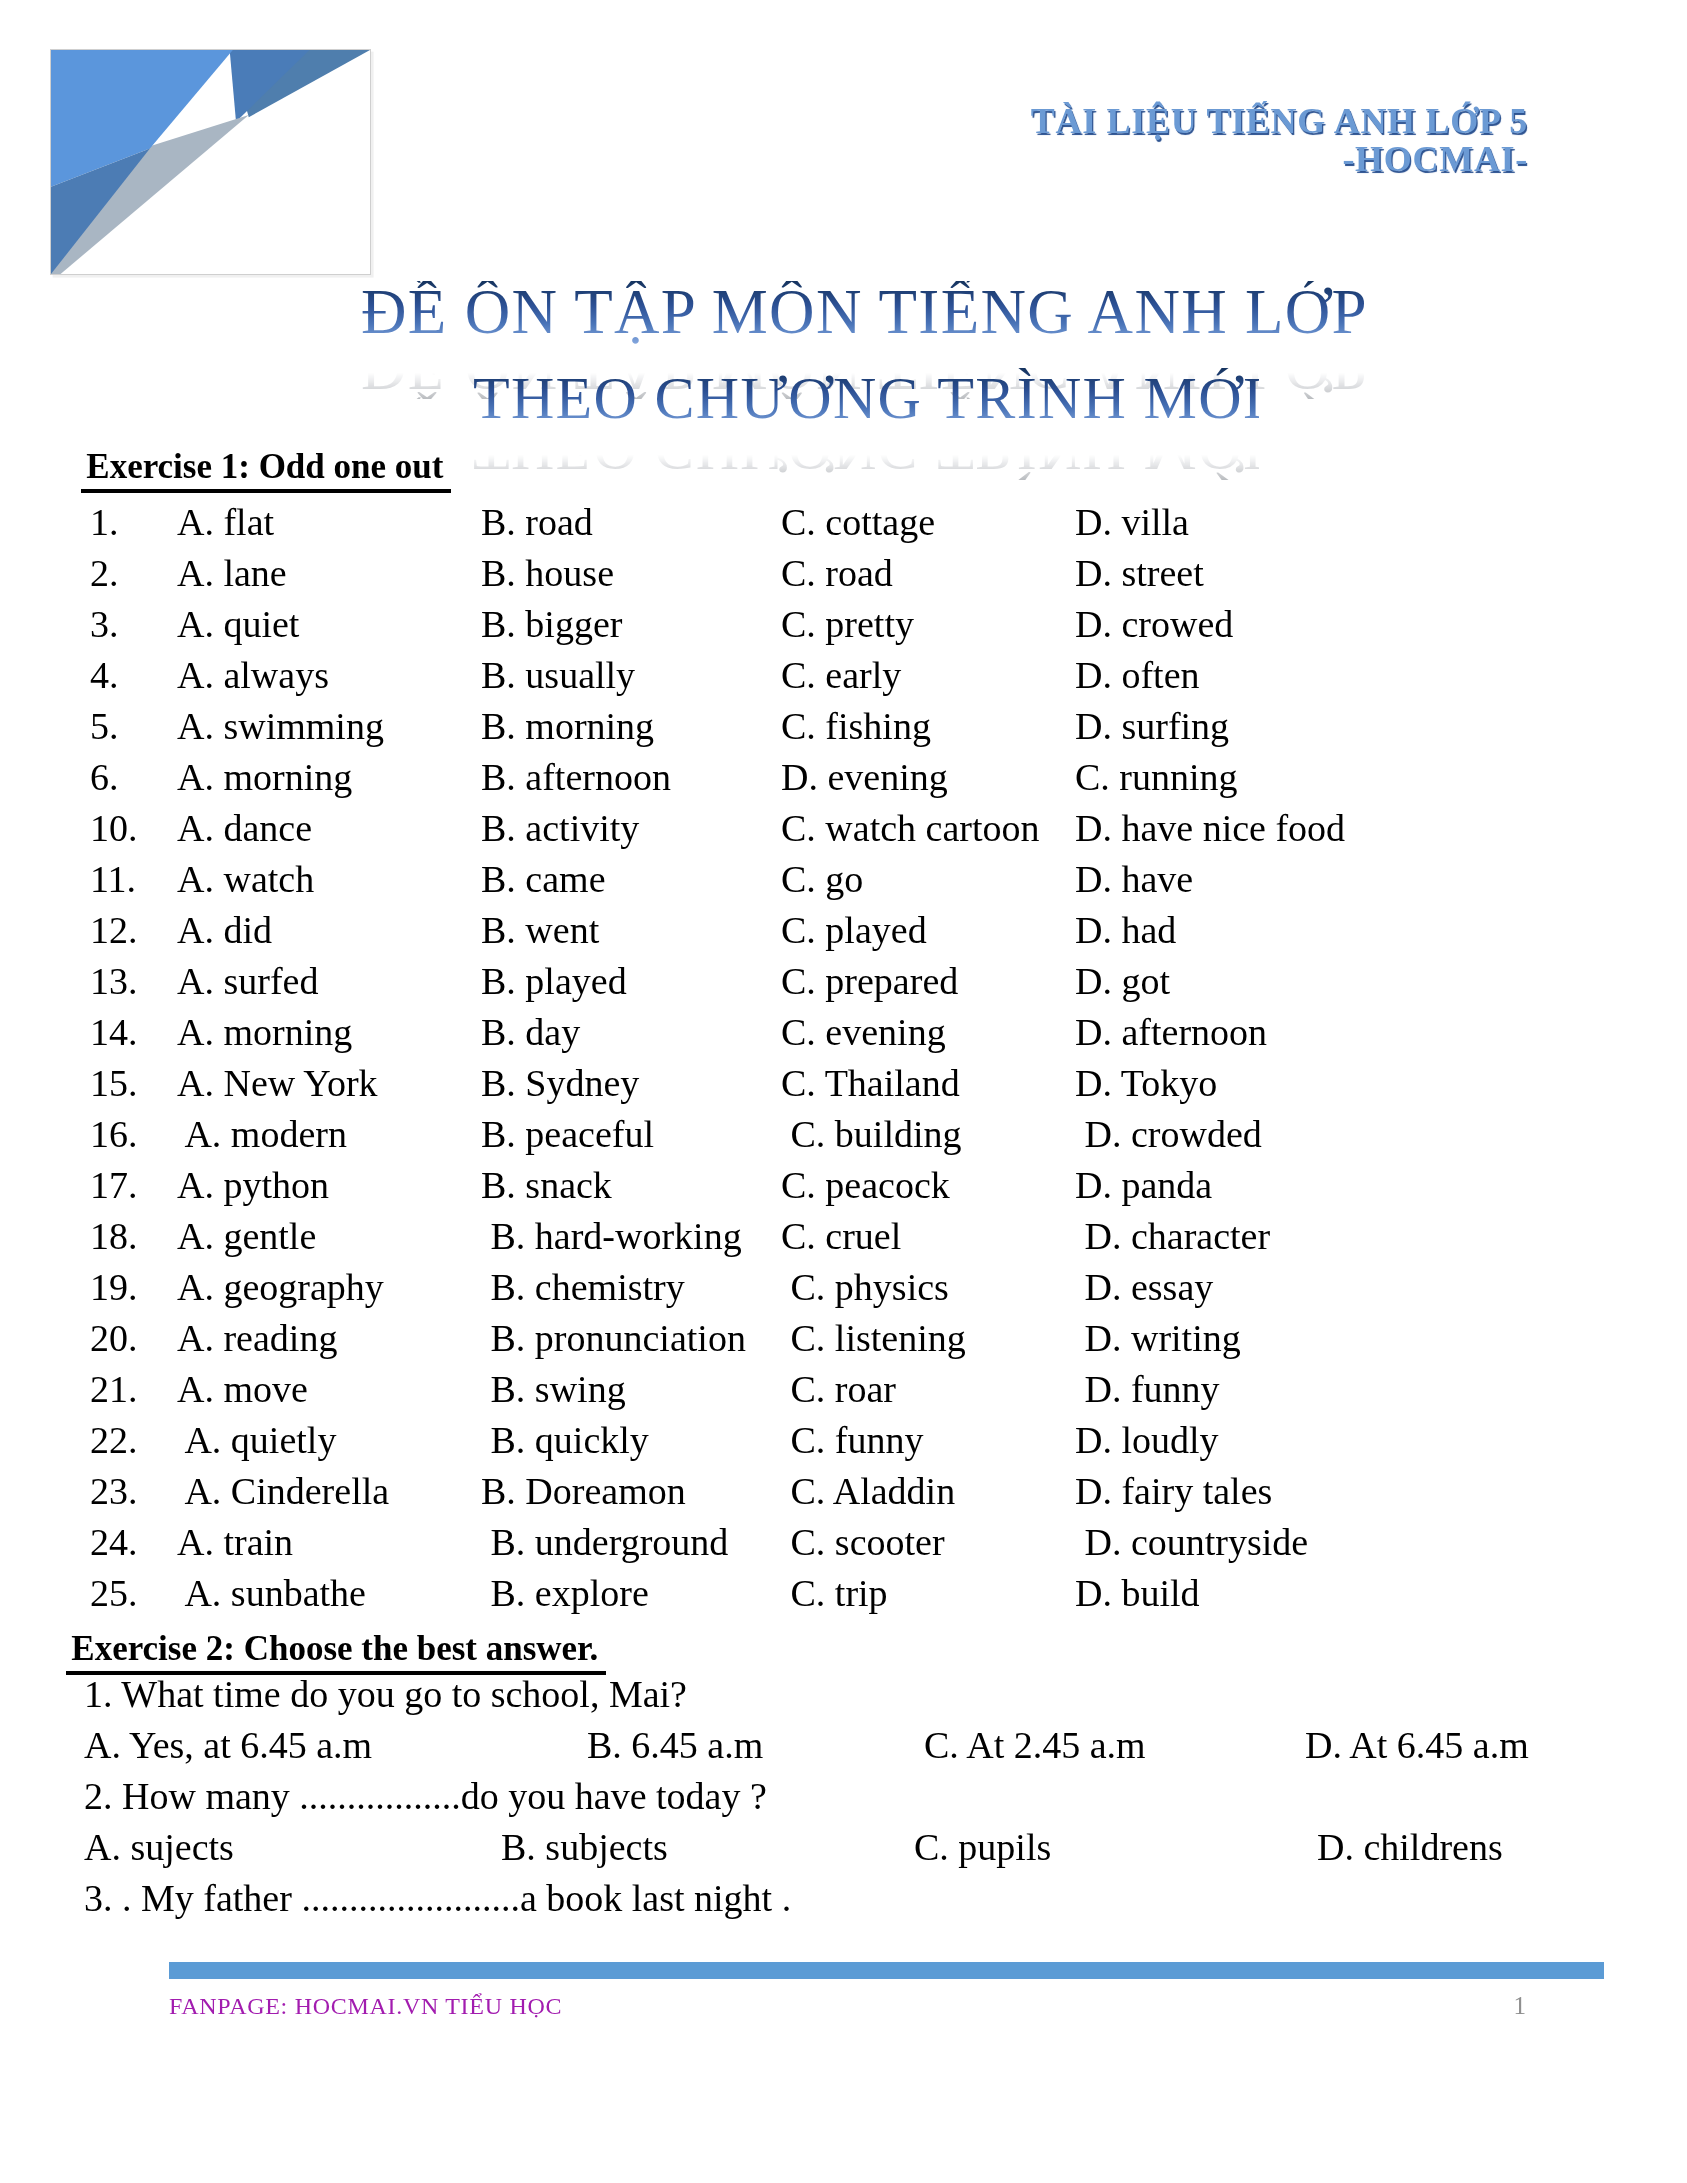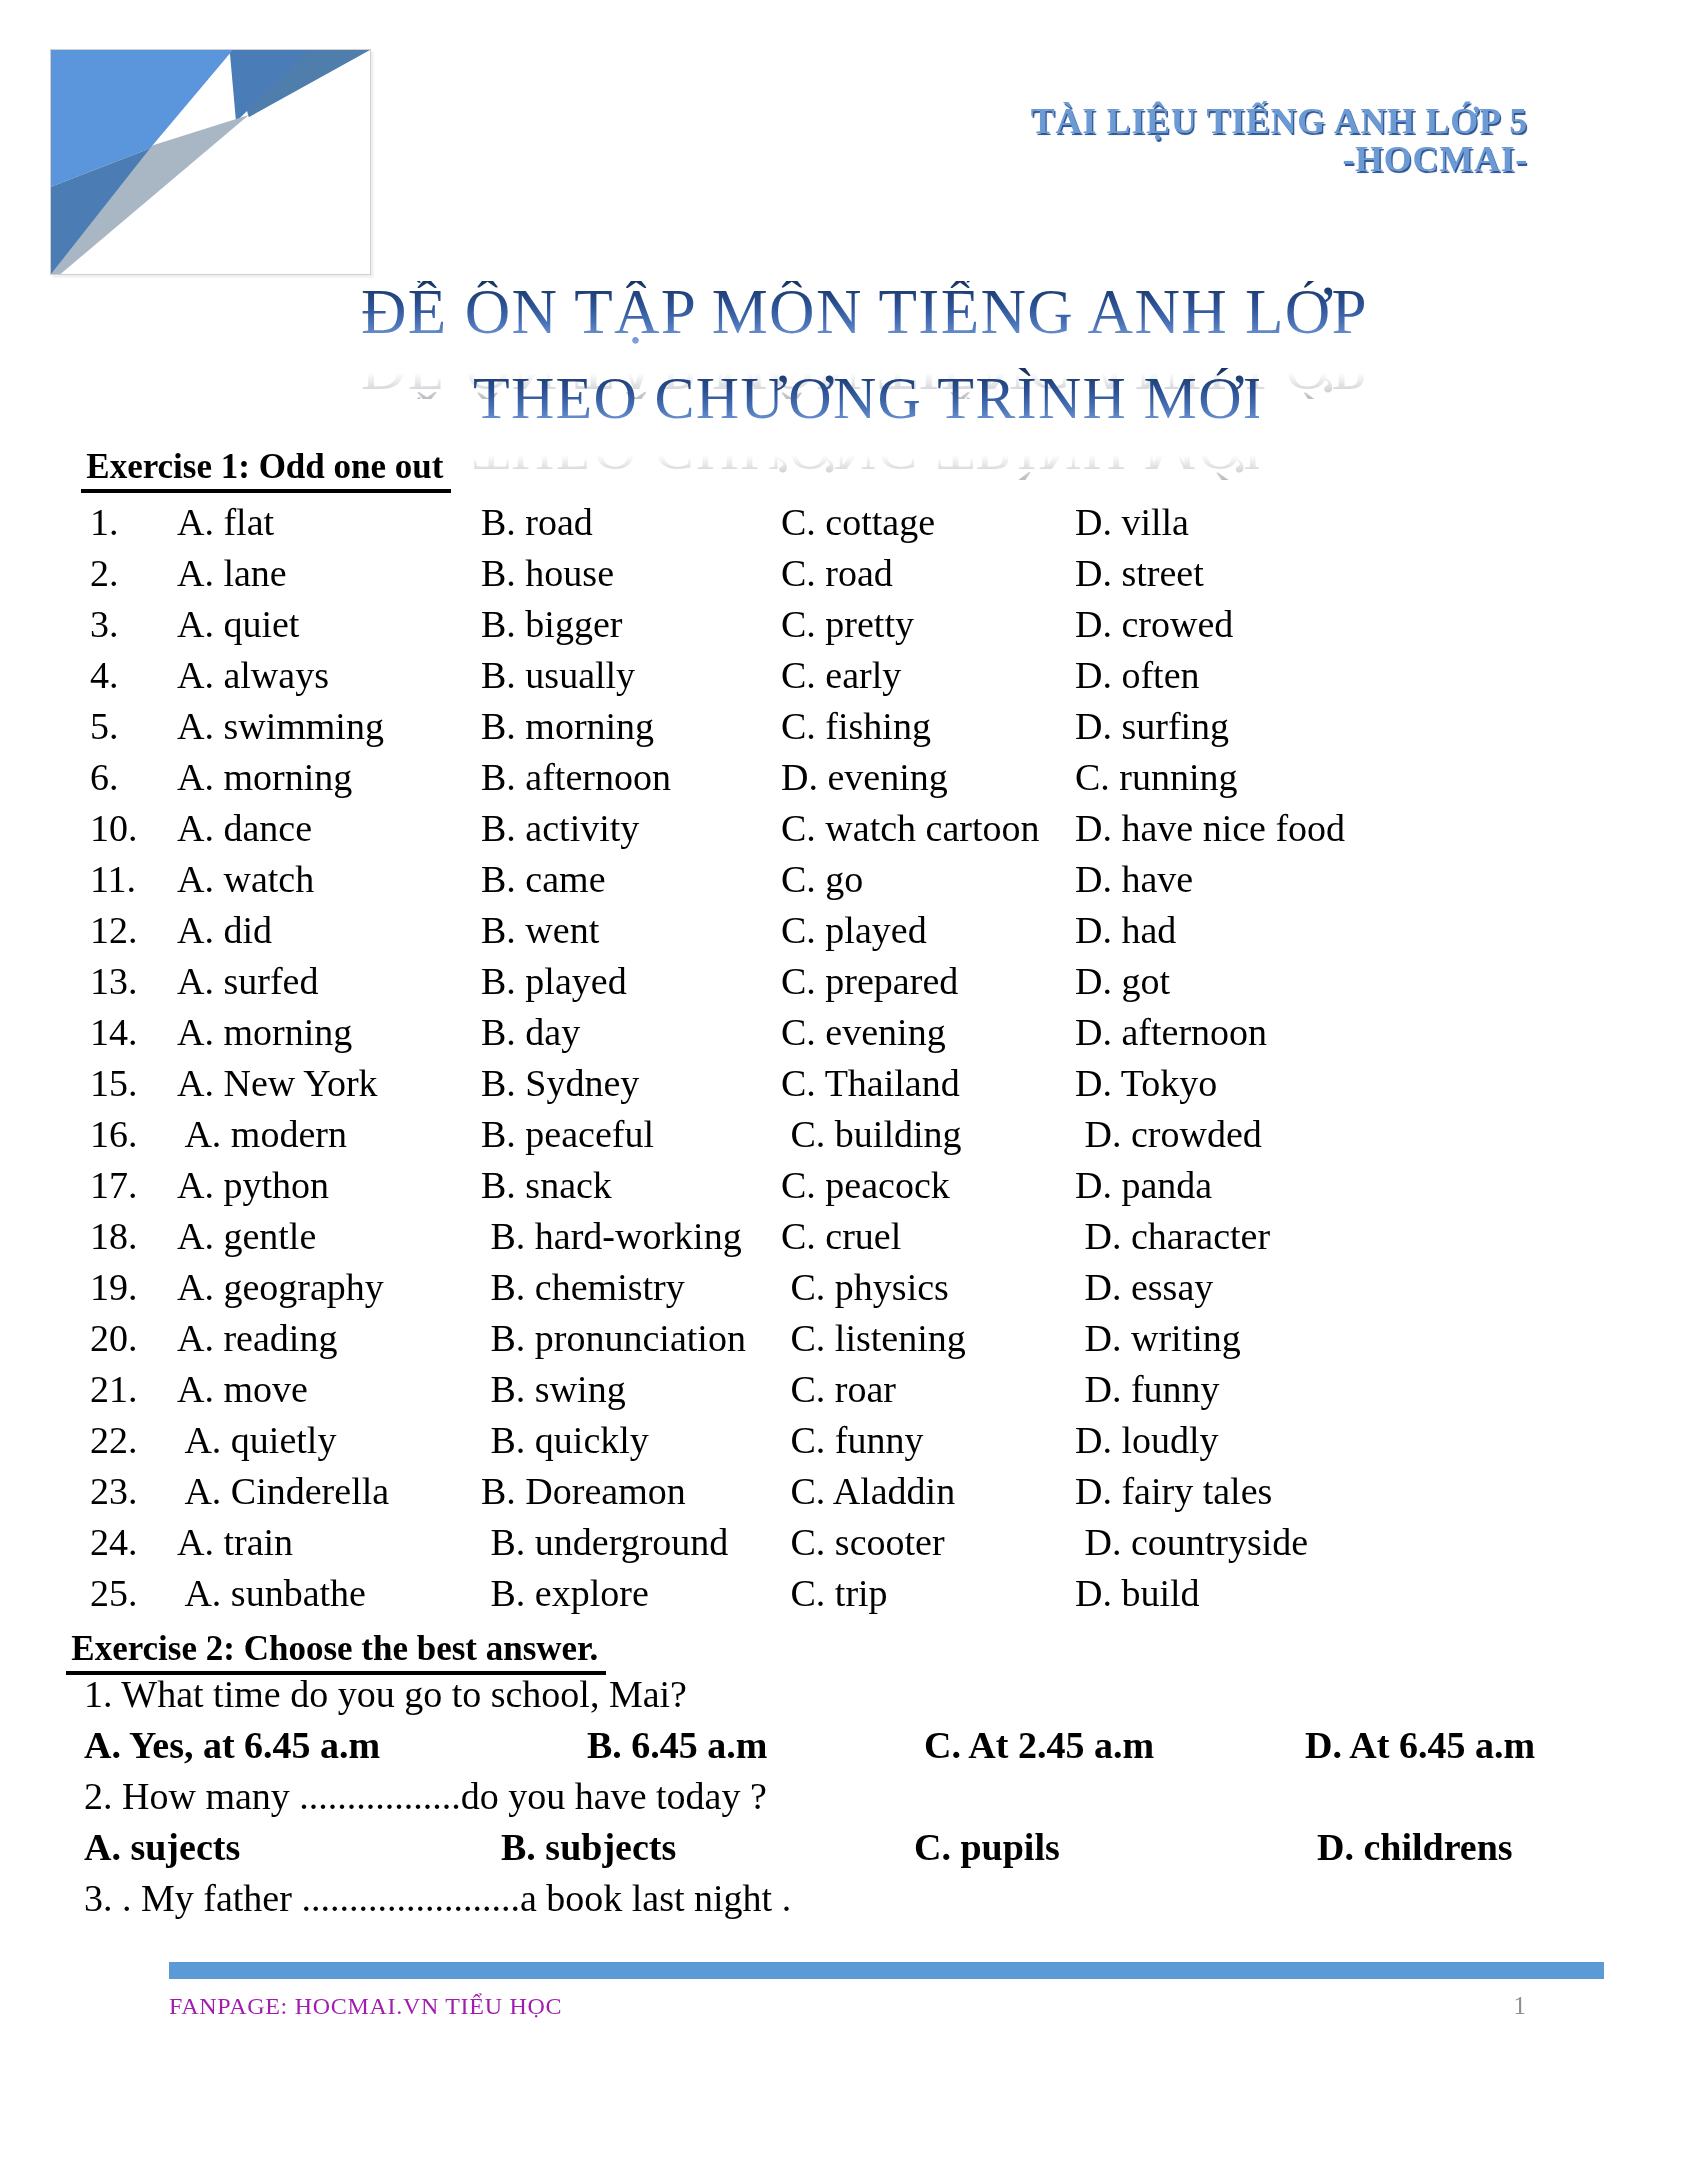--- a/index.html
+++ b/index.html
@@ -91,21 +91,20 @@
     position:absolute;
     left:84px; top:1669px;
     width:1548px;
     font-size:38px;
   }
   .q-line{height:51px;line-height:51px;white-space:pre;}
   .opt-row{
     display:grid;
     height:51px;line-height:51px;
     white-space:pre;
-    font-weight:bold;
   }
   .opt-row.q0{grid-template-columns:503px 337px 381px auto;}
   .opt-row.q1{grid-template-columns:417px 413px 403px auto;}
   
   .footer-bar{
     position:absolute;
     left:169px; top:1962px;
     width:1477px; height:16.5px;
     background:#5b9bd5;
   }

